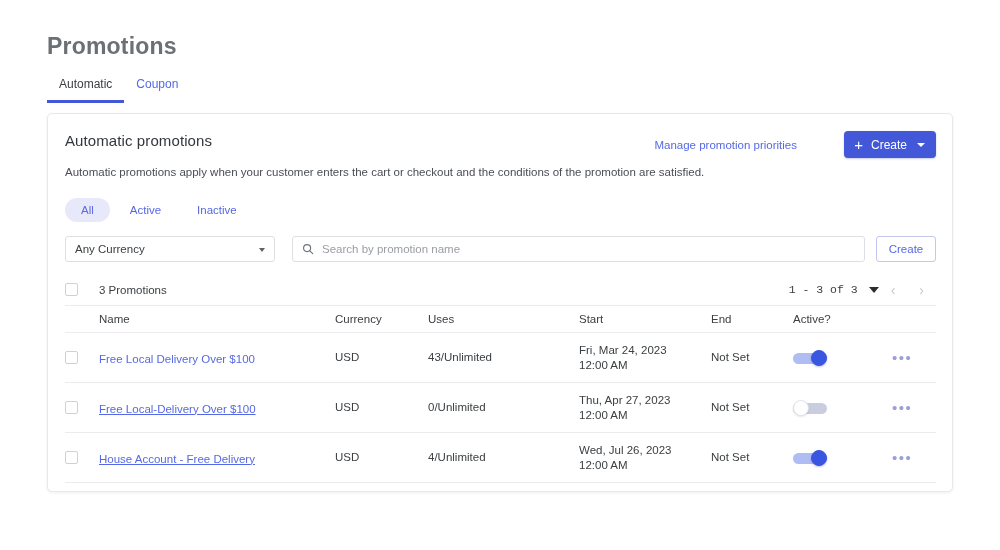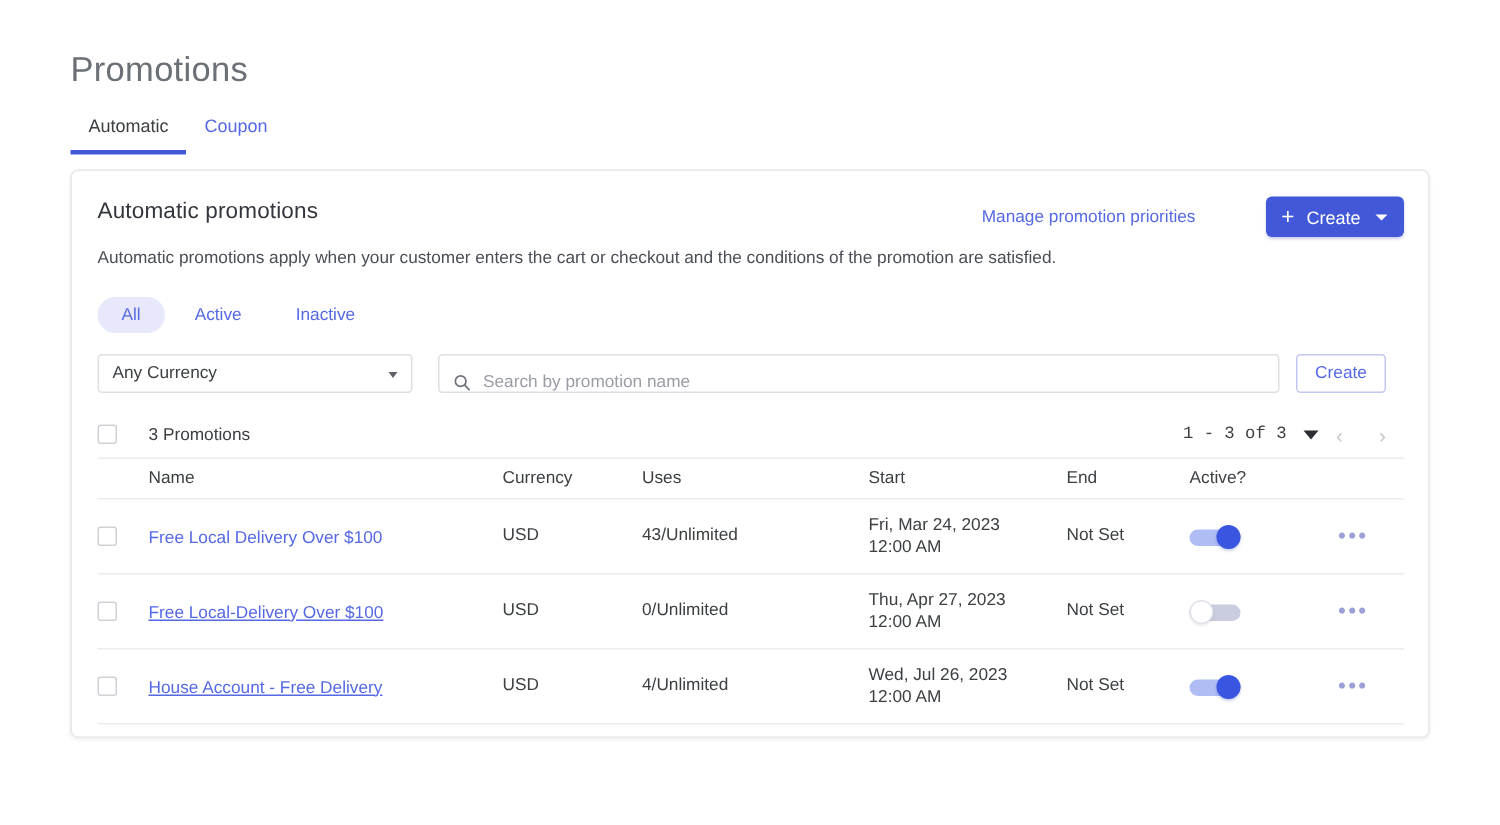--- a/index.html
+++ b/index.html
@@ -16,21 +16,21 @@
     width: 1000px; height: 550px;
     background: #ffffff;
     overflow: hidden;
   }
 
   
   .page-title {
     position: absolute;
     left: 47px; top: 33px;
     font-size: 23px;
-    font-weight: 400;
+    font-weight: 700;
     color: #6b6f76;
     letter-spacing: .2px;
   }
 
   
   .tabs {
     position: absolute;
     left: 47px; top: 77px;
     display: flex;
     align-items: flex-end;
@@ -130,21 +130,21 @@
   }
   .pill.selected {
     background: #e7e9fb;
     color: #5a6ae0;
   }
 
   
   .filter-row {
     position: absolute;
     left: 17px; top: 122px;
-    right: 28px;
+    right: 16px;
     height: 44px;
   }
   .currency-select {
     position: absolute;
     left: 0; top: 0;
     width: 210px; height: 26px;
     border: 1px solid #dedfe3;
     border-radius: 3px;
     background: #fff;
     display: flex; align-items: center;
@@ -161,21 +161,21 @@
     border-right: 3.5px solid transparent;
     border-top: 4px solid #5e6268;
   }
   .search-box {
     position: absolute;
     left: 227px; top: 0;
     right: 71px; height: 26px;
     border: 1px solid #dedfe3;
     border-radius: 3px;
     background: #fff;
-    display: flex; align-items: flex-end;
+    display: flex; align-items: center;
     padding: 0 9px;
   }
   .search-icon { margin-right: 8px; display: flex; }
   .search-input {
     border: none; outline: none;
     font-size: 11.5px;
     font-family: "Liberation Sans", sans-serif;
     color: #3c4043;
     background: transparent;
     width: 100%;

